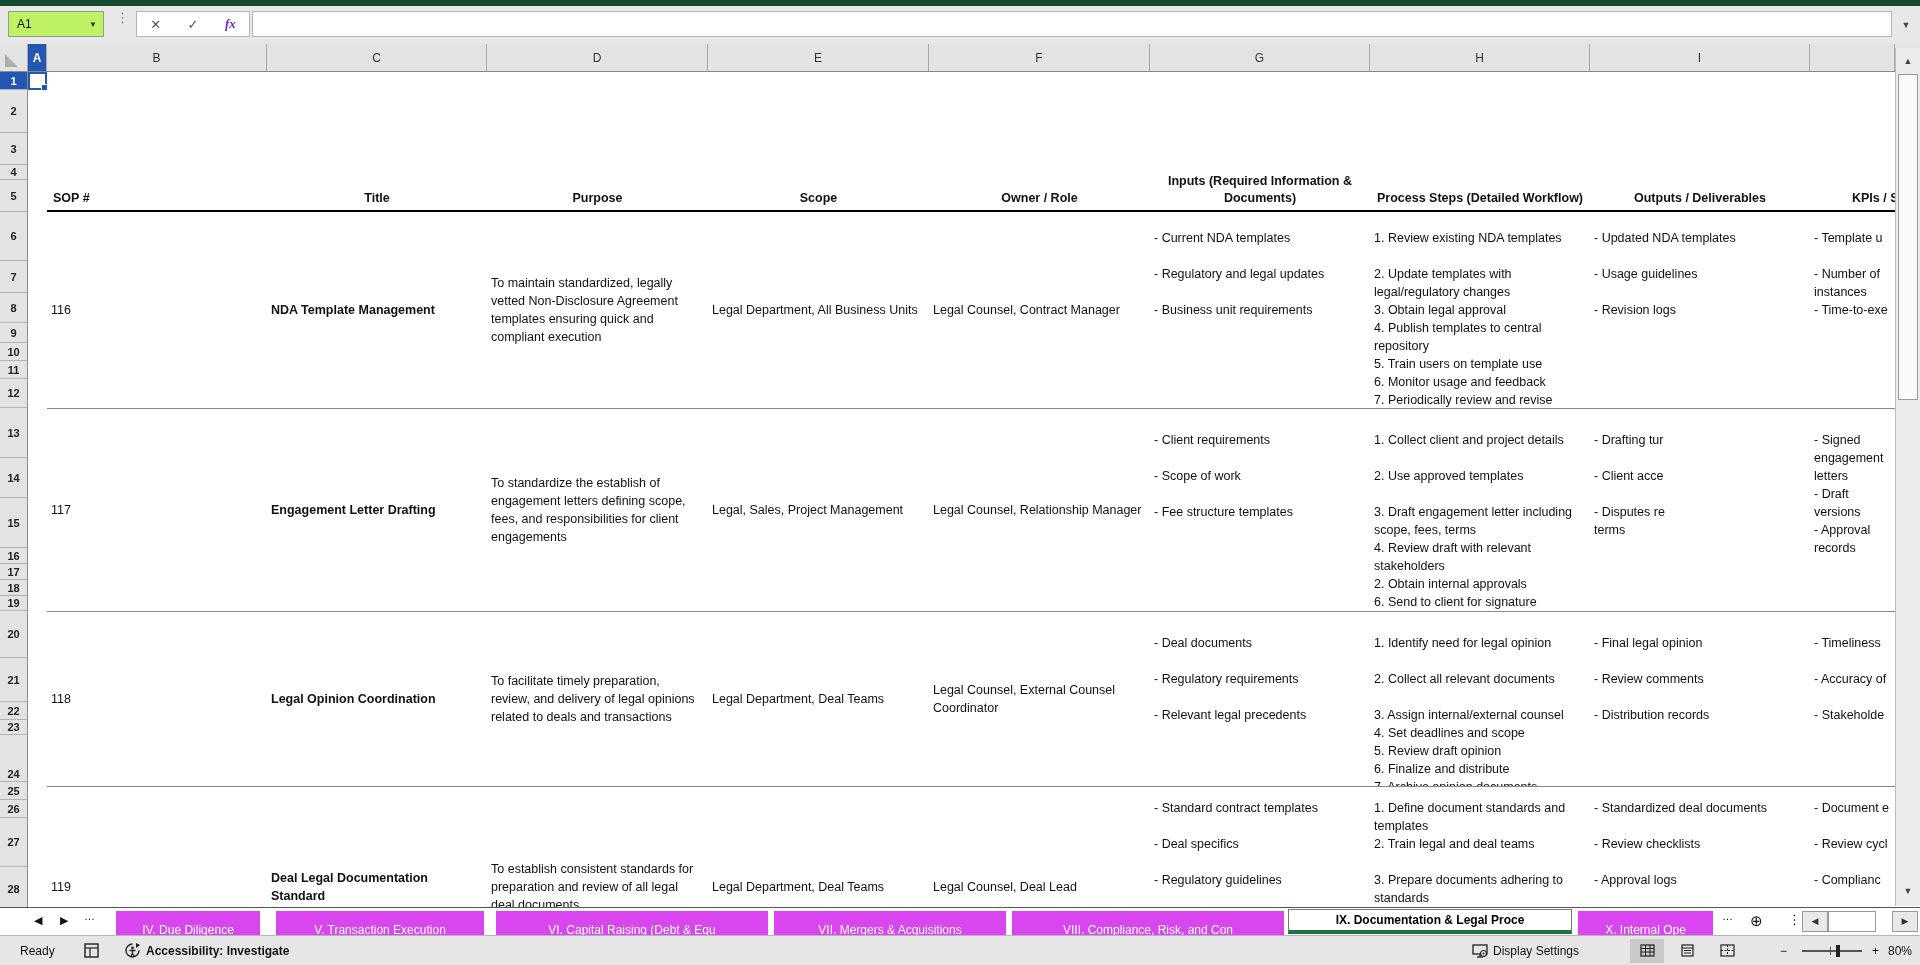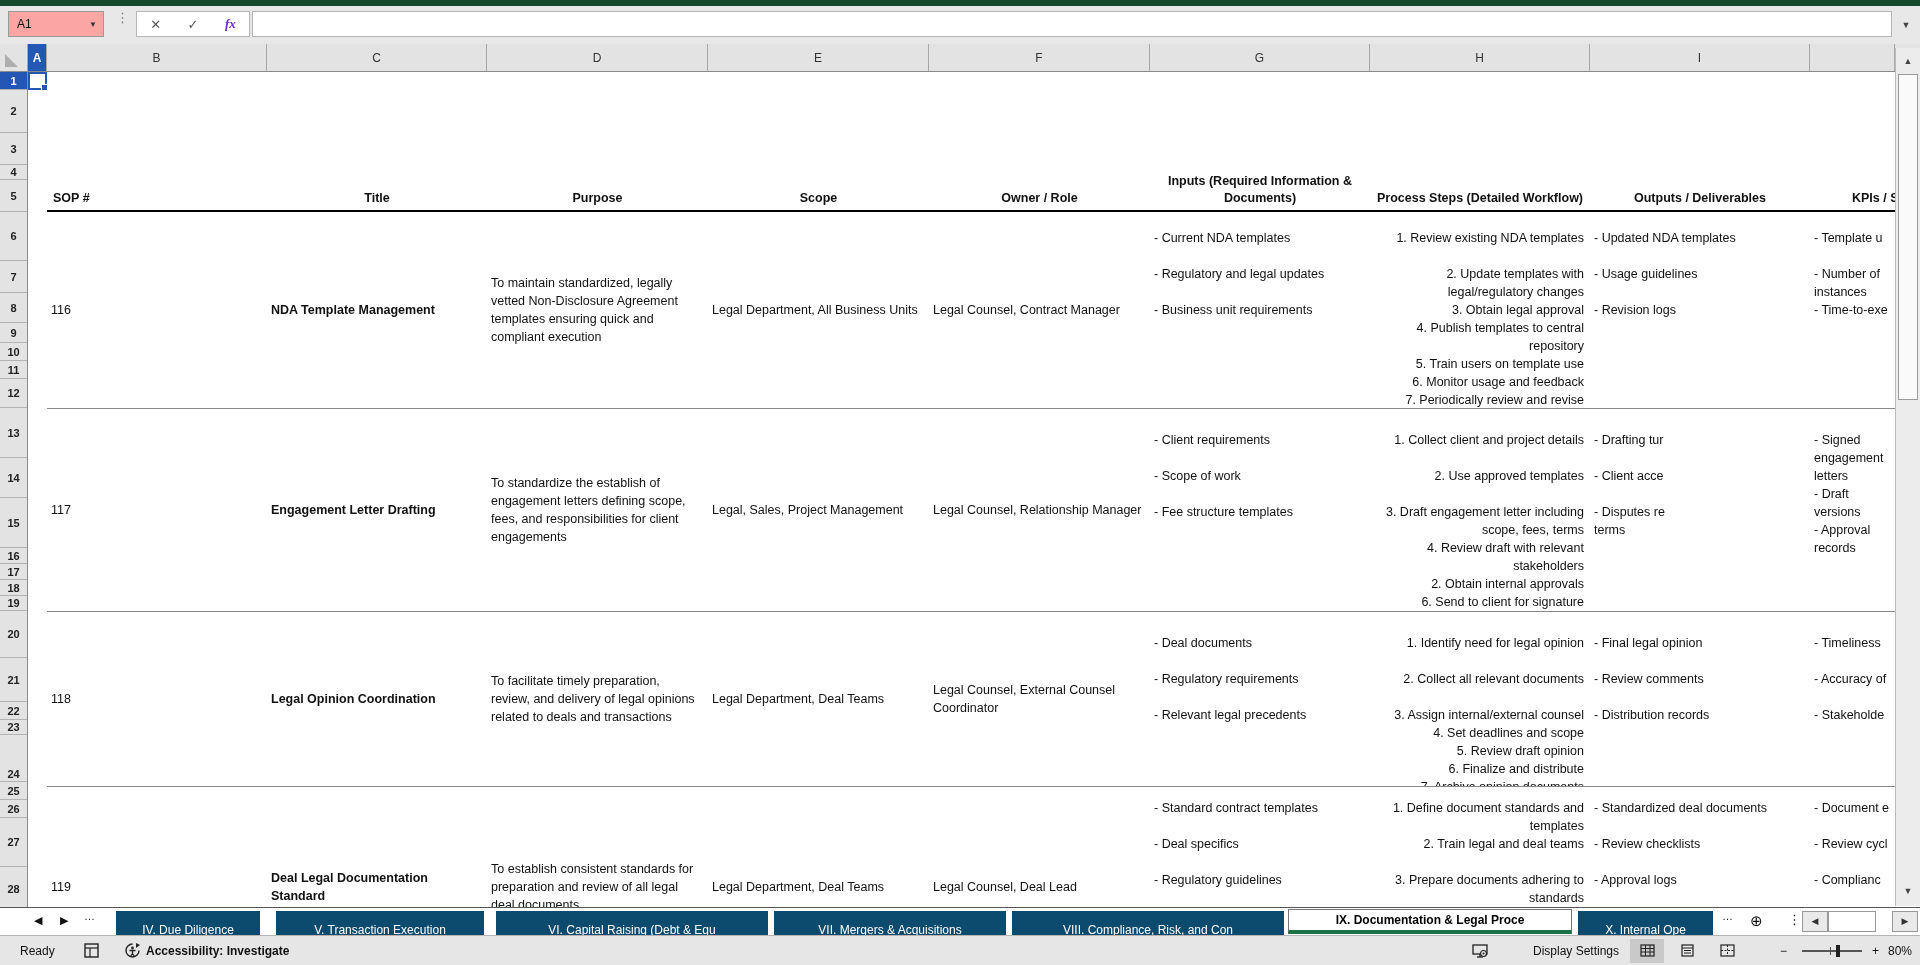--- a/index.html
+++ b/index.html
@@ -3,21 +3,21 @@
 <meta charset="utf-8">
 <style>
   html,body{margin:0;padding:0;}
   body{width:1920px;height:965px;overflow:hidden;background:#fff;
        font-family:"Liberation Sans",sans-serif;position:relative;color:#111;}
   .abs{position:absolute;}
 
   
   #top-strip{left:0;top:0;width:1920px;height:6px;background:#15492e;}
   #formula-bar{left:0;top:6px;width:1920px;height:38px;background:#e8e8e8;border-bottom:1px solid #adadad;}
-  #name-box{left:8px;top:5px;width:96px;height:26px;background:#fca5a5;border:1px solid #999;
+  #name-box{left:8px;top:5px;width:96px;height:26px;background:#bef264;border:1px solid #999;
             display:flex;align-items:center;font-size:12px;padding-left:8px;box-sizing:border-box;}
   #name-box .dd{margin-left:auto;margin-right:6px;font-size:8px;color:#333;}
   #fb-dots{left:116px;top:8px;width:6px;height:22px;color:#777;font-size:13px;line-height:7px;text-align:center;}
   #fb-btns{left:136px;top:5px;width:114px;height:26px;background:#fff;border:1px solid #b5b5b5;
            display:flex;align-items:center;justify-content:space-around;box-sizing:border-box;}
   #fb-btns .b{font-size:13px;color:#555;width:30px;text-align:center;cursor:default;}
   #fb-btns .fx{font-family:"Liberation Serif",serif;font-style:italic;font-weight:bold;color:#6d28d9;}
   #formula-input{left:252px;top:5px;width:1640px;height:26px;background:#fff;border:1px solid #b5b5b5;
                  box-sizing:border-box;font-size:12px;padding:4px 6px;}
   #fb-chevron{left:1897px;top:10px;width:18px;height:18px;color:#444;font-size:9px;text-align:center;line-height:18px;}
@@ -54,33 +54,33 @@
   .hc.kpis{justify-content:flex-start;text-align:left;padding-left:42px;white-space:nowrap;overflow:hidden;}
 
   .entry{left:19px;width:1848px;box-sizing:border-box;}
   .entry.sep{border-top:1px solid #888;}
   .cell{box-sizing:border-box;font-size:12.5px;line-height:18px;overflow:hidden;}
   .cv{display:flex;align-items:center;padding:0 8px 0 4px;}
   .c-title{font-weight:bold;}
   .c-list{padding-top:var(--pad);padding-left:4px;padding-right:6px;}
   .c-kpis{padding-right:0;white-space:nowrap;}
   .li{min-height:36px;}
-  .c-steps .li{min-height:18px;text-align:right;}
+  .c-steps .li{min-height:18px;}
   .c-steps .li:nth-child(-n+2){min-height:36px;}
 
   
   #v-scroll{left:1895px;top:48px;width:25px;height:858px;background:#ececec;border-left:1px solid #bbb;box-sizing:border-box;}
   #v-scroll .btn{position:absolute;left:2px;width:20px;height:22px;color:#444;font-size:9px;
                  text-align:center;line-height:22px;}
   #v-thumb{position:absolute;left:2px;top:26px;width:20px;height:326px;background:#fafafa;border:1px solid #999;box-sizing:border-box;}
 
   
   #tab-bar{left:0;top:907px;width:1920px;height:28px;background:#fff;border-top:1px solid #555;box-sizing:border-box;}
   .tnav{position:absolute;top:6px;font-size:11px;color:#111;}
-  .stab{position:absolute;top:3px;height:38px;background:#0c4a6e;color:#fff;font-size:12px;
+  .stab{position:absolute;top:3px;height:38px;background:#d946ef;color:#fff;font-size:12px;
         display:flex;align-items:center;justify-content:center;overflow:hidden;white-space:nowrap;
         box-sizing:border-box;padding:0 6px;}
   .stab.active{top:1px;height:25px;background:#fff;color:#000;font-weight:bold;
                border:1px solid #777;border-bottom:4px solid #1e7145;}
   #tab-hsb .box{position:absolute;top:3px;height:21px;border:1px solid #999;background:#e9e9e9;
                 box-sizing:border-box;text-align:center;font-size:9px;line-height:19px;color:#333;}
   #tab-hsb .thumb{background:#fff;}
 
   
   #status-bar{left:0;top:935px;width:1920px;height:30px;background:#e6e6e6;border-top:1px solid #b5b5b5;
@@ -421,21 +421,21 @@
 
   <div class="sb" style="left:1472px;">
     <svg width="16" height="16" viewBox="0 0 16 16">
         <rect x="1" y="2" width="14" height="9" fill="none" stroke="#222" stroke-width="1.3"></rect>
         <line x1="5" y1="14" x2="11" y2="14" stroke="#222" stroke-width="1.3"></line>
         <line x1="8" y1="11" x2="8" y2="14" stroke="#222" stroke-width="1.3"></line>
         <circle cx="11.5" cy="10.5" r="3" fill="#e6e6e6" stroke="#222" stroke-width="1.2"></circle>
         <circle cx="11.5" cy="10.5" r="1" fill="#222"></circle>
       </svg>
   </div>
-  <div class="sb" style="left:1533px;">Display Settings</div>
+  <div class="sb" style="left:1493px;">Display Settings</div>
   <div class="sb" id="sb-views" style="left:1624px;">
     <div class="vbtn sel">
       <svg width="15" height="13" viewBox="0 0 15 13">
           <rect x="1" y="1" width="13" height="11" fill="none" stroke="#222" stroke-width="1.2"></rect>
           <line x1="1" y1="4.5" x2="14" y2="4.5" stroke="#222"></line>
           <line x1="1" y1="8" x2="14" y2="8" stroke="#222"></line>
           <line x1="5.5" y1="1" x2="5.5" y2="12" stroke="#222"></line>
           <line x1="10" y1="1" x2="10" y2="12" stroke="#222"></line>
         </svg>
     </div>

